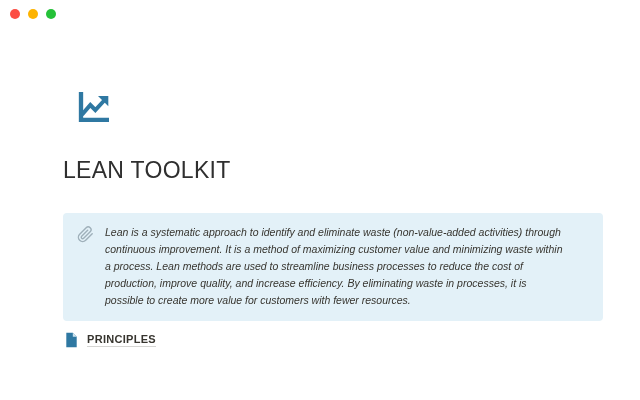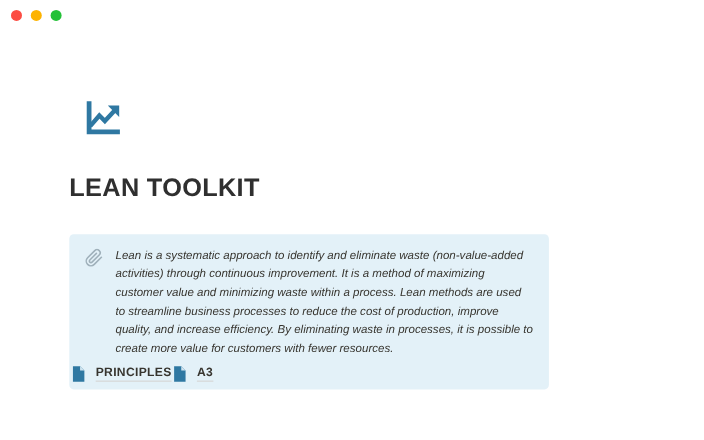--- a/index.html
+++ b/index.html
@@ -31,46 +31,46 @@
   .dot-red{background:#fc4d43;}
   .dot-yellow{background:#fdb300;}
   .dot-green{background:#24c138;}
 
   .header-icon{
     position:absolute; left:74px; top:87px;
     width:40px; height:40px;
   }
   .page-title{
     position:absolute; left:63px; top:157px;
-    font-size:23px; font-weight:700;
+    font-size:23px; font-weight:400;
     letter-spacing:0.3px;
     color:var(--title-text);
   }
   .callout{
     position:absolute; left:63px; top:213px;
-    width:436px; min-height:94px;
+    width:540px; min-height:94px;
     background:var(--callout-bg);
     border-radius:4px;
-    padding:11px 14px 28px 14px;
+    padding:11px 14px 12px 14px;
     display:flex; gap:11px;
   }
   .callout .clip{
     flex:0 0 auto;
     width:17px; height:17px; margin-top:2px;
   }
   .callout-text{
     font-size:10.5px;
     font-style:italic;
     line-height:17px;
     color:var(--body-text);
     width:462px;
   }
   .links{
     position:absolute; left:64px; top:329px;
-    display:flex; flex-direction:row;text-align:right;
+    display:flex; flex-direction:column;text-align:right;
   }
   .link-row{
     display:flex; align-items:center; gap:8px;
     height:22px; cursor:pointer;
   }
   .link-row .li-icon{
     width:15px; height:16px; flex:0 0 auto;
     display:flex; align-items:center; justify-content:center;
   }
   .link-label{
@@ -115,24 +115,15 @@
   <div class="link-row">
     <span class="li-icon">
       <svg viewBox="0 0 20 24" width="13" height="16">
         <path d="M2 1 H12 L18 7 V23 H2 Z" fill="#2f78a2"></path>
         <path d="M12 1 L18 7 H12 Z" fill="#cfe4ef"></path>
       </svg>
     </span>
     <span class="link-label u-solid">PRINCIPLES</span>
   </div>
 
-  <div class="link-row">
-    <span class="li-icon">
-      <svg viewBox="0 0 20 24" width="13" height="16">
-        <path d="M2 1 H12 L18 7 V23 H2 Z" fill="#2f78a2"></path>
-        <path d="M12 1 L18 7 H12 Z" fill="#cfe4ef"></path>
-      </svg>
-    </span>
-    <span class="link-label u-solid">A3</span>
-  </div>
 
 
 </div>
 
 </body></html>

